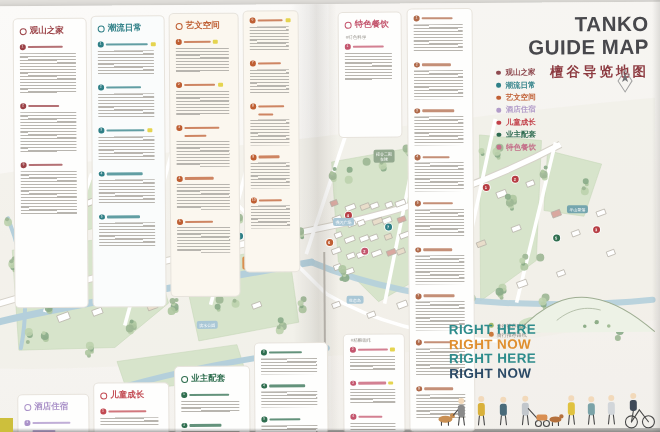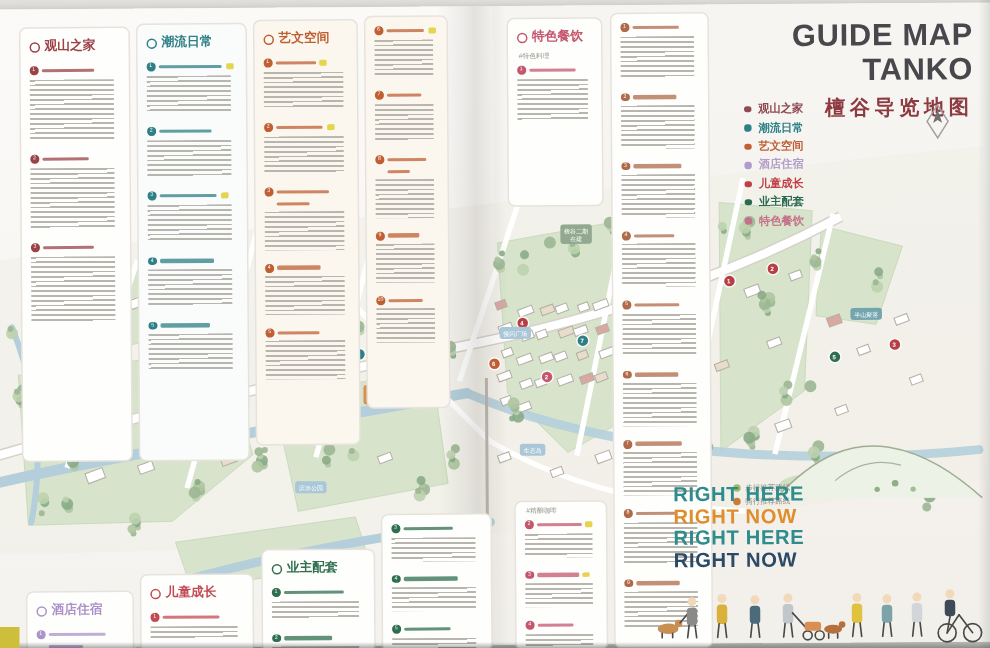--- a/index.html
+++ b/index.html
@@ -686,22 +686,22 @@
             <div class="item-title">
               <span class="marker" style="background: rgb(196, 86, 110);">4</span>
               <span class="tbar" style="width: 50%; background: rgb(196, 86, 110); opacity: 0.75;"></span>
             </div>
             <div class="lines" style="height: 12.8px;"></div>
           </div>
         </div>
     </div>
 
     <div class="title-block">
+      <div class="title-line">TANKO</div>
       <div class="title-line">GUIDE MAP</div>
-      <div class="title-line">TANKO</div>
       <div class="subtitle">檀谷导览地图</div>
     </div>
 
     <div class="legend">
         <div class="legend-row">
           <span class="legend-dot" style="background: rgb(143, 74, 80);"></span>
           <span class="legend-label" style="color: rgb(143, 74, 80);">观山之家</span>
         </div>
         <div class="legend-row">
           <span class="legend-dot" style="background: rgb(46, 128, 136);"></span>

